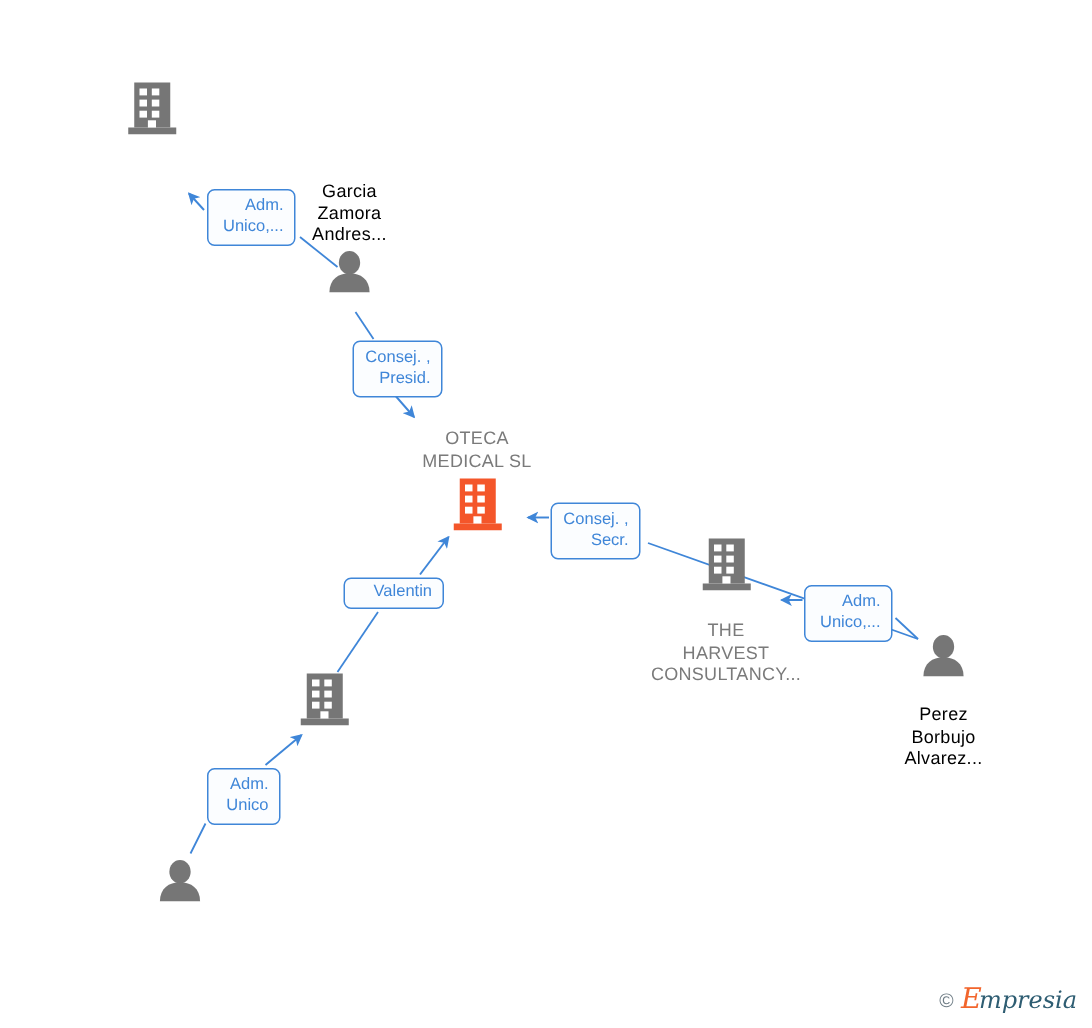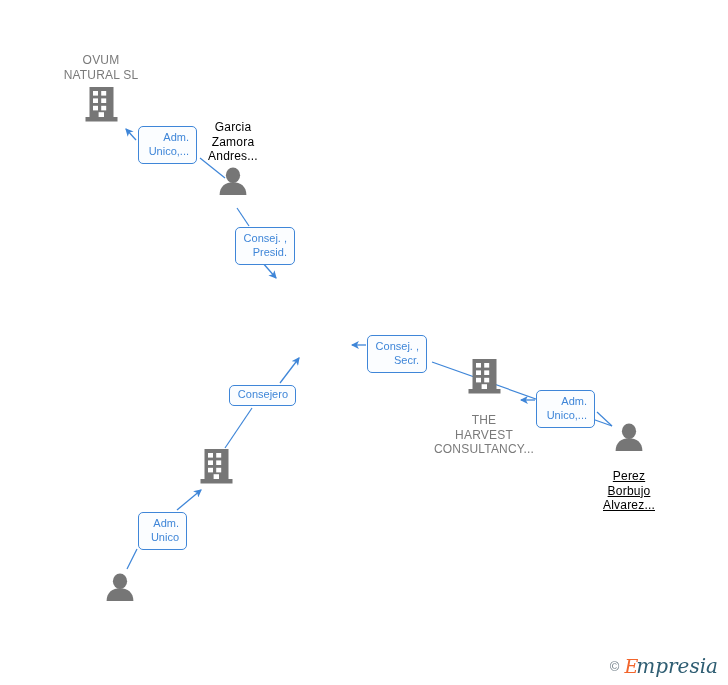--- a/index.html
+++ b/index.html
@@ -88,21 +88,21 @@
     color: #f2652c;
     font-family: "DejaVu Serif", serif;
     font-style: italic;
     font-size: 19px;
     line-height: 19px;
   }
   .watermark .brand-rest {
     color: #2e5d72;
     font-family: "DejaVu Serif", serif;
     font-style: italic;
-    font-size: 20px;
+    font-size: 16px;
     line-height: 19px;
     margin-left: -2px;
   }
 </style>
 </head>
 <body>
 
 <div id="canvas">
 
   <svg id="edges" viewBox="0 0 728 685" width="728" height="685" xmlns="http://www.w3.org/2000/svg">
@@ -137,22 +137,20 @@
       <path d="M 280 383 L 299 358" stroke="#3f86d8" stroke-width="1.3" fill="none" marker-end="url(#arrow)"></path>
     </g>
 
     <g>
       <path d="M 127 569 L 137 549" stroke="#3f86d8" stroke-width="1.2" fill="none"></path>
       <path d="M 177 510 L 201 490" stroke="#3f86d8" stroke-width="1.3" fill="none" marker-end="url(#arrow)"></path>
     </g>
   </svg>
 
   <div class="node company cap-top" style="left:101px; top:53px;">
-    <span class="caption">OVUM
-NATURAL SL</span>
     <span class="glyph">
       <svg width="33" height="38" viewBox="0 0 33 38" xmlns="http://www.w3.org/2000/svg">
         <rect x="4.5" y="2" width="24" height="30" fill="#767676"></rect>
         <rect x="0.5" y="32" width="32" height="4.5" fill="#767676"></rect>
         <g fill="#ffffff">
           <rect x="8" y="6" width="5" height="4.6"></rect>
           <rect x="16.2" y="6" width="5" height="4.6"></rect>
           <rect x="8" y="13.4" width="5" height="4.6"></rect>
           <rect x="16.2" y="13.4" width="5" height="4.6"></rect>
           <rect x="8" y="20.8" width="5" height="4.6"></rect>
@@ -168,20 +166,39 @@
 Zamora
 Andres...</span>
     <span class="glyph">
       <svg width="30" height="28" viewBox="0 0 30 28" xmlns="http://www.w3.org/2000/svg">
         <ellipse cx="15" cy="8.2" rx="7.1" ry="7.8" fill="#767676"></ellipse>
         <path d="M 1.6 28 C 1.6 19.2 7.6 15.2 15 15.2 C 22.4 15.2 28.4 19.2 28.4 28 Z" fill="#767676"></path>
       </svg>
     </span>
   </div>
 
+  <div class="node company cap-top focus" style="left:318px; top:285px;">
+    <span class="caption">OTECA
+MEDICAL  SL</span>
+    <span class="glyph">
+      <svg width="33" height="38" viewBox="0 0 33 38" xmlns="http://www.w3.org/2000/svg">
+        <rect x="4.5" y="2" width="24" height="30" fill="#f4562a"></rect>
+        <rect x="0.5" y="32" width="32" height="4.5" fill="#f4562a"></rect>
+        <g fill="#ffffff">
+          <rect x="8" y="6" width="5" height="4.6"></rect>
+          <rect x="16.2" y="6" width="5" height="4.6"></rect>
+          <rect x="8" y="13.4" width="5" height="4.6"></rect>
+          <rect x="16.2" y="13.4" width="5" height="4.6"></rect>
+          <rect x="8" y="20.8" width="5" height="4.6"></rect>
+          <rect x="16.2" y="20.8" width="5" height="4.6"></rect>
+          <rect x="13.6" y="27.2" width="5.4" height="4.8"></rect>
+        </g>
+      </svg>
+    </span>
+  </div>
 
   <div class="node company cap-bottom" style="left:484px; top:357px;">
     <span class="glyph">
       <svg width="33" height="38" viewBox="0 0 33 38" xmlns="http://www.w3.org/2000/svg">
         <rect x="4.5" y="2" width="24" height="30" fill="#767676"></rect>
         <rect x="0.5" y="32" width="32" height="4.5" fill="#767676"></rect>
         <g fill="#ffffff">
           <rect x="8" y="6" width="5" height="4.6"></rect>
           <rect x="16.2" y="6" width="5" height="4.6"></rect>
           <rect x="8" y="13.4" width="5" height="4.6"></rect>
@@ -190,21 +207,21 @@
           <rect x="16.2" y="20.8" width="5" height="4.6"></rect>
           <rect x="13.6" y="27.2" width="5.4" height="4.8"></rect>
         </g>
       </svg>
     </span>
     <span class="caption">THE
 HARVEST
 CONSULTANCY...</span>
   </div>
 
-  <div class="node person cap-bottom" style="left:629px; top:423px;text-decoration:underline;">
+  <div class="node person cap-bottom" style="left:629px; top:423px;">
     <span class="glyph">
       <svg width="30" height="28" viewBox="0 0 30 28" xmlns="http://www.w3.org/2000/svg">
         <ellipse cx="15" cy="8.2" rx="7.1" ry="7.8" fill="#767676"></ellipse>
         <path d="M 1.6 28 C 1.6 19.2 7.6 15.2 15 15.2 C 22.4 15.2 28.4 19.2 28.4 28 Z" fill="#767676"></path>
       </svg>
     </span>
     <span class="caption">Perez
 Borbujo
 Alvarez...</span>
   </div>
@@ -241,21 +258,21 @@
 
   <div class="edge-label" style="left:235px; top:227px; width:60px;">Consej. ,
 Presid.</div>
 
   <div class="edge-label" style="left:367px; top:335px; width:60px;">Consej. ,
 Secr.</div>
 
   <div class="edge-label" style="left:536px; top:390px; width:59px;">Adm.
 Unico,...</div>
 
-  <div class="edge-label" style="left:229px; top:385px; width:67px; padding-top:2px; padding-bottom:3px;">Consejero</div>
+  <div class="edge-label" style="left:229px; top:385px; width:67px; padding-top:2px; padding-bottom:3px;">Valentin</div>
 
   <div class="edge-label" style="left:138px; top:512px; width:49px;">Adm.
 Unico</div>
 
   <div class="watermark">
     <span class="copy">©</span>
     <span><span class="brand-e">E</span><span class="brand-rest">mpresia</span></span>
   </div>
 
 </div>

